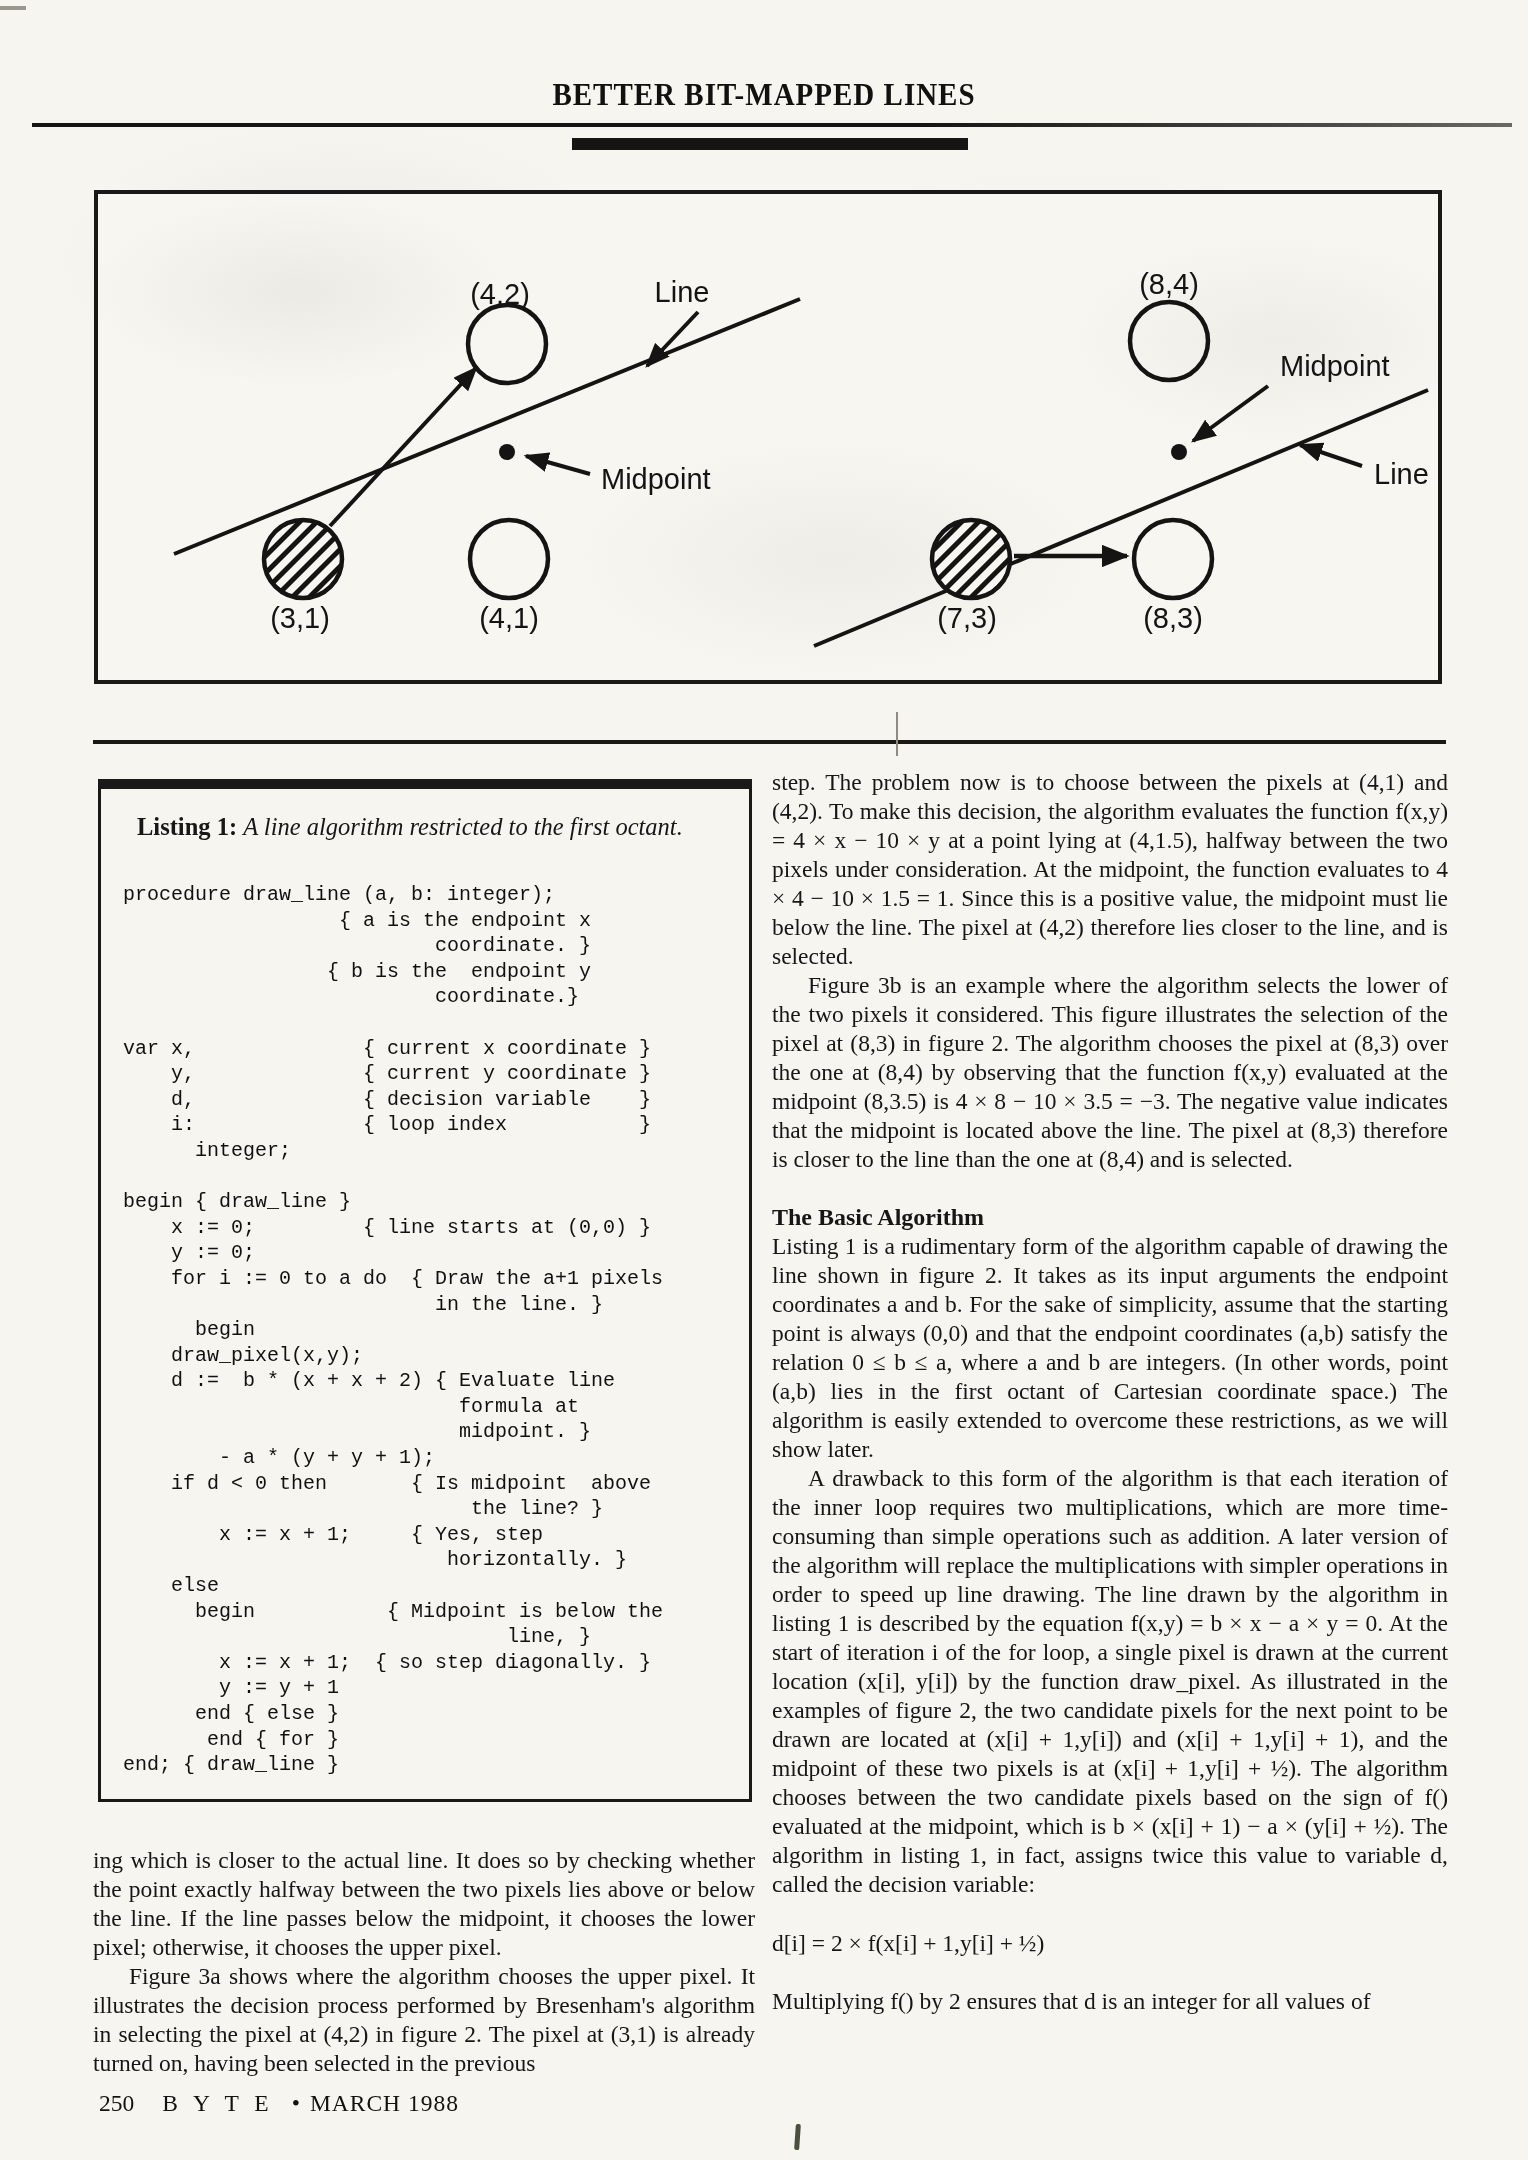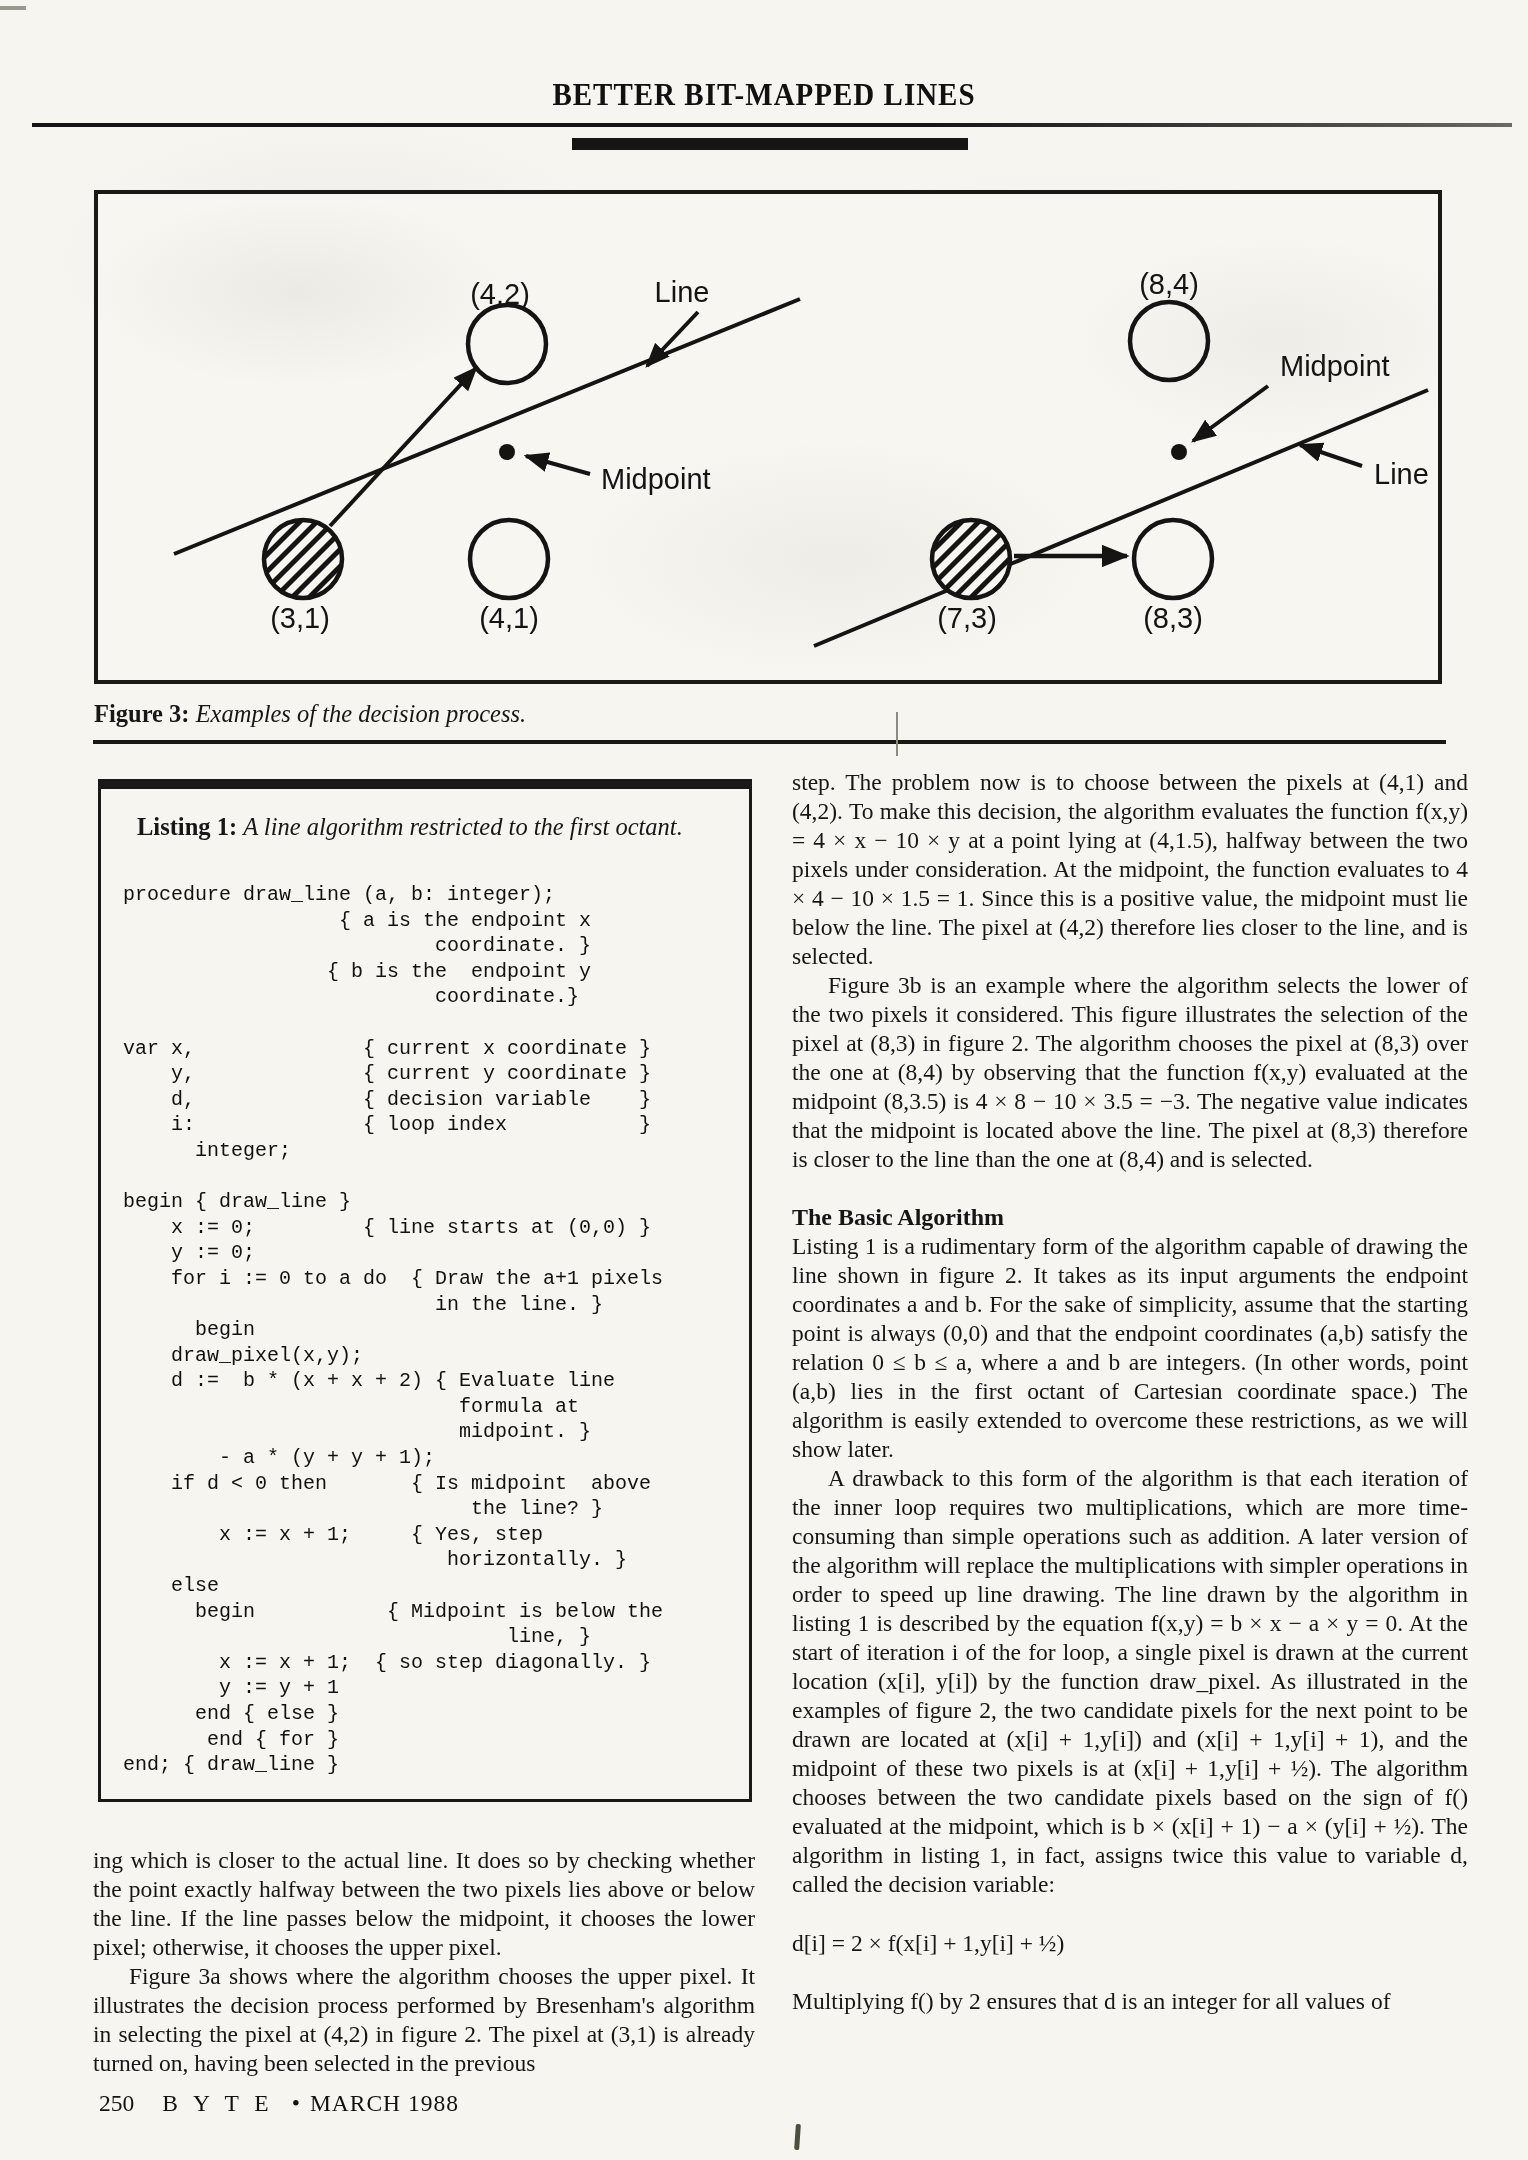--- a/index.html
+++ b/index.html
@@ -66,21 +66,21 @@
     font-family: "Liberation Mono", "DejaVu Sans Mono", monospace;
     font-size: 20px; line-height: 25.6px;
     color: #12110f;
     white-space: pre;
   }
 
   .col { position: absolute; font-size: 23.5px; line-height: 29px; text-align: justify; color: #171615; }
   .col p { margin: 0; }
   .col p.indent { text-indent: 36px; }
   .left-col  { left: 93px;  top: 1846px; width: 662px; }
-  .right-col { left: 792px; top: 768px;  width: 676px; }
+  .right-col { left: 772px; top: 768px;  width: 676px; }
   .right-col h2 { font-size: 24px; margin-top: 29px; font-weight: 700; text-align: left; }
   .equation { margin: 30px 0 29px 0; text-align: left; }
   .equation .eq-line2 { padding-left: 42px; }
 
   .footer { position: absolute; left: 99px; top: 2090px; font-size: 23.5px; color: #13120f; }
   .footer .pagenum { font-weight: 400; margin-right: 28px; }
   .footer .brand { letter-spacing: 5px; margin-right: 18px; }
   .footer .bullet { margin-right: 10px; }
   .footer .issue { letter-spacing: 1px; }
 
@@ -143,24 +143,20 @@
 
         <text class="fig-label" x="1071" y="100" text-anchor="middle">(8,4)</text>
         <text class="fig-label" x="1182" y="182" text-anchor="start">Midpoint</text>
         <text class="fig-label" x="1276" y="290" text-anchor="start">Line</text>
         <text class="fig-label" x="869" y="434" text-anchor="middle">(7,3)</text>
         <text class="fig-label" x="1075" y="434" text-anchor="middle">(8,3)</text>
       </g>
     </svg>
   </div>
 
-  <div class="figure-caption">
-    <span class="cap-label">Figure 3:</span>
-    <span class="cap-italic">Examples of the decision process.</span>
-  </div>
 
   <div class="mid-rule"></div>
   <div class="tick-mark"></div>
 
   <div class="listing-box">
     <div class="listing-title">
       <span class="cap-label">Listing 1:</span>
       <span class="cap-italic">A line algorithm restricted to the first octant.</span>
     </div>
     <pre class="code">procedure draw_line (a, b: integer);

